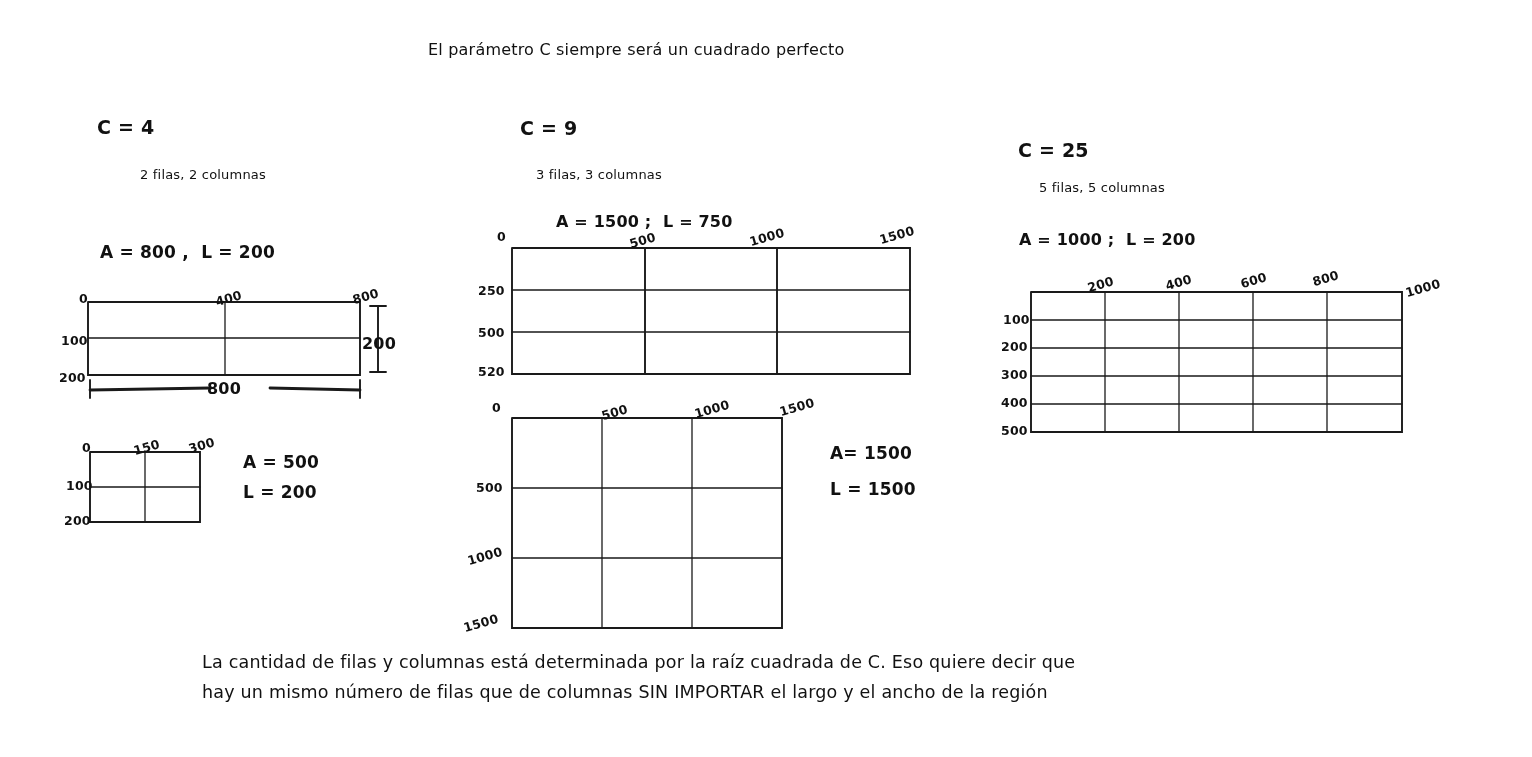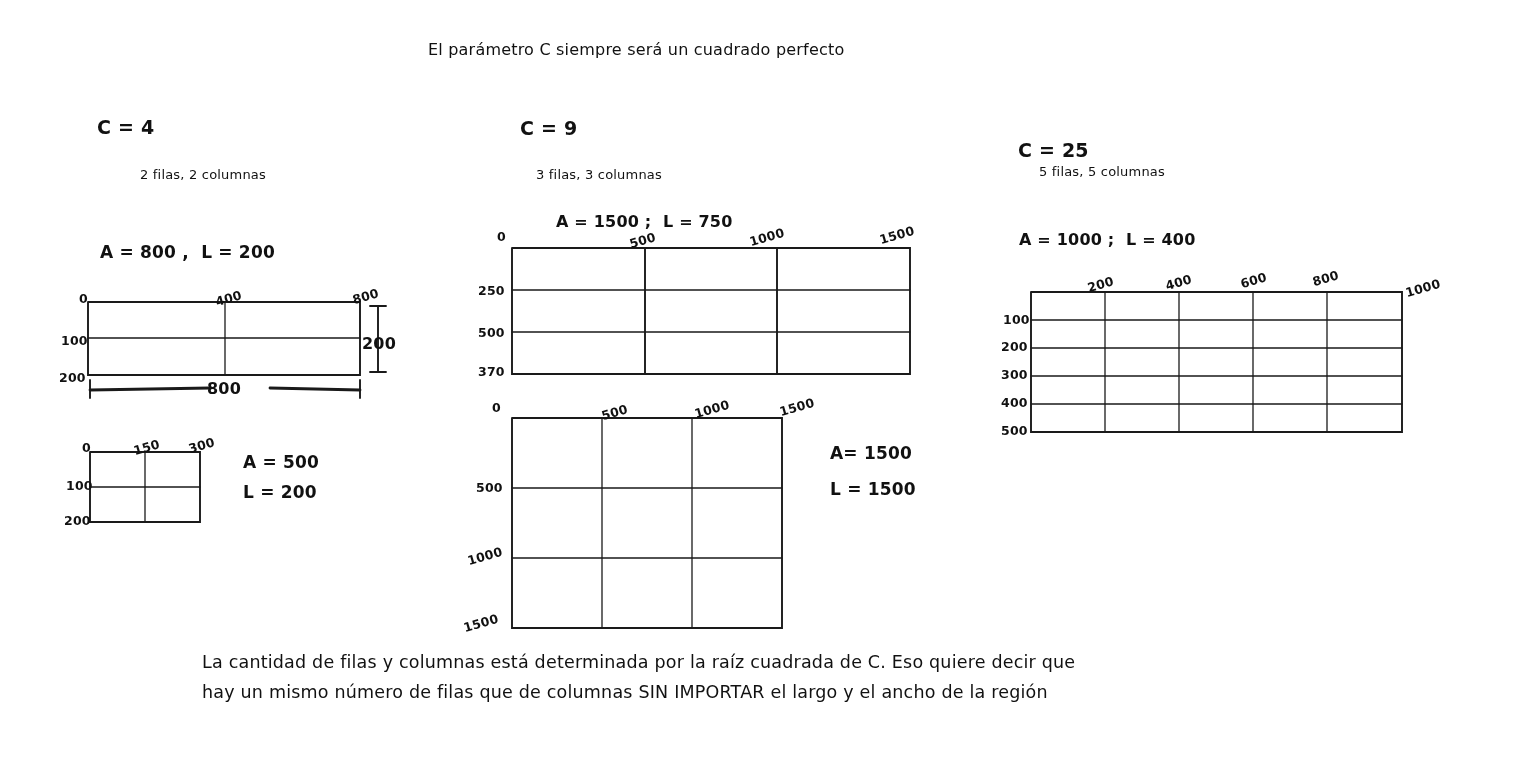--- a/index.html
+++ b/index.html
@@ -137,43 +137,43 @@
     <line class="thin" x1="32" y1="102" x2="430" y2="102"></line>
     <line class="med" x1="165" y1="18" x2="165" y2="144"></line>
     <line class="med" x1="297" y1="18" x2="297" y2="144"></line>
   </svg>
   <div class="txt hand axnum" style="left:497px; top:229px;">0</div>
   <div class="txt hand axnum rot" style="left:632px; top:236px;">500</div>
   <div class="txt hand axnum rot" style="left:752px; top:234px;">1000</div>
   <div class="txt hand axnum rot" style="left:882px; top:232px;">1500</div>
   <div class="txt hand axnum" style="left:478px; top:283px;">250</div>
   <div class="txt hand axnum" style="left:478px; top:325px;">500</div>
-  <div class="txt hand axnum" style="left:478px; top:364px;">370</div>
+  <div class="txt hand axnum" style="left:478px; top:364px;">520</div>
 
   <svg class="grid" style="left:480px; top:400px; width:340px; height:240px;" viewBox="0 0 340 240">
     <polyline class="med" points="32,18 302,18 302,228 32,228 32,18"></polyline>
     <line class="thin" x1="32" y1="88" x2="302" y2="88"></line>
     <line class="thin" x1="32" y1="158" x2="302" y2="158"></line>
     <line class="thin" x1="122" y1="18" x2="122" y2="228"></line>
     <line class="thin" x1="212" y1="18" x2="212" y2="228"></line>
   </svg>
   <div class="txt hand axnum" style="left:492px; top:400px;">0</div>
   <div class="txt hand axnum rot" style="left:604px; top:408px;">500</div>
   <div class="txt hand axnum rot" style="left:697px; top:406px;">1000</div>
   <div class="txt hand axnum rot" style="left:782px; top:404px;">1500</div>
   <div class="txt hand axnum" style="left:476px; top:480px;">500</div>
   <div class="txt hand axnum rot" style="left:470px; top:553px;">1000</div>
   <div class="txt hand axnum rot" style="left:466px; top:620px;">1500</div>
   <div class="txt hand eq" style="left:830px; top:443px;">A= 1500</div>
   <div class="txt hand eq" style="left:830px; top:479px;">L = 1500</div>
 
   <div class="txt hand bignum" style="left:1018px; top:125px;margin-top:14px;">C = 25</div>
-  <div class="txt hand label-small" style="left:1039px; top:164px;">5 filas, 5 columnas</div>
+  <div class="txt hand label-small" style="left:1039px; top:180px;">5 filas, 5 columnas</div>
 
-  <div class="txt hand eq2" style="left:1019px; top:230px;">A = 1000 ;  L = 400</div>
+  <div class="txt hand eq2" style="left:1019px; top:230px;">A = 1000 ;  L = 200</div>
 
   <svg class="grid" style="left:1000px; top:275px; width:430px; height:180px;" viewBox="0 0 430 180">
     <polyline class="med" points="31,17 402,17 402,157 31,157 31,17"></polyline>
     <line class="thin" x1="31" y1="45" x2="402" y2="45"></line>
     <line class="thin" x1="31" y1="73" x2="402" y2="73"></line>
     <line class="thin" x1="31" y1="101" x2="402" y2="101"></line>
     <line class="thin" x1="31" y1="129" x2="402" y2="129"></line>
     <line class="thin" x1="105" y1="17" x2="105" y2="157"></line>
     <line class="thin" x1="179" y1="17" x2="179" y2="157"></line>
     <line class="thin" x1="253" y1="17" x2="253" y2="157"></line>

